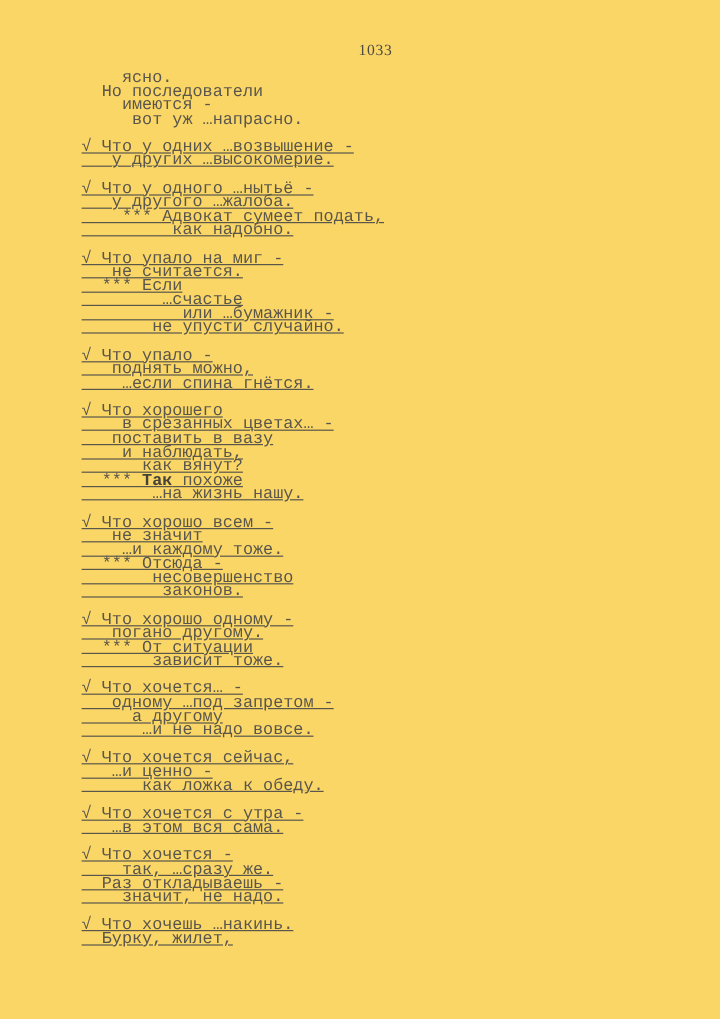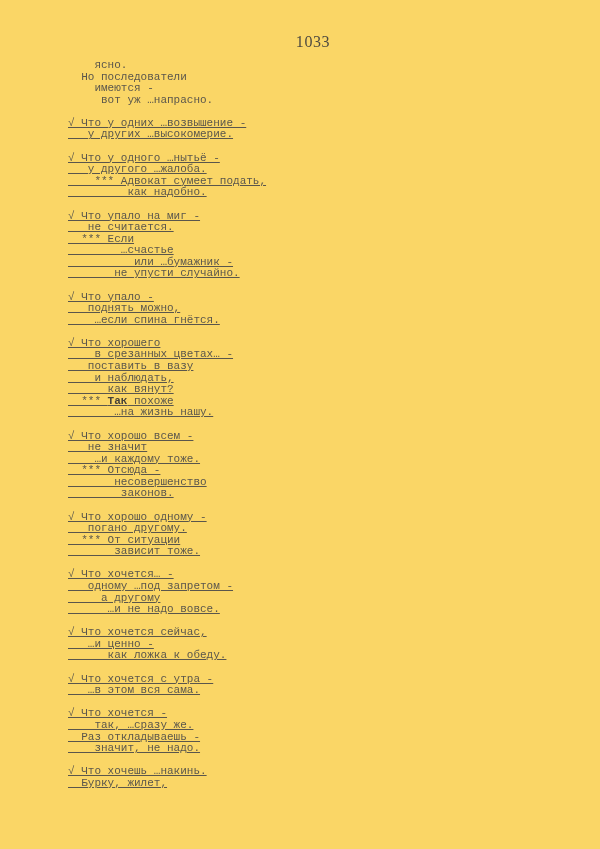--- a/index.html
+++ b/index.html
@@ -22,30 +22,30 @@
     position: absolute;
     top: 33px;
     left: 0;
     width: 100%;
     text-align: center;
   }
   .page-number {
     display: inline-block;
     transform: translateX(13px);
     font-family: "Liberation Serif", "DejaVu Serif", serif;
-    font-size: 16px;
+    font-size: 13px;
     letter-spacing: 0.6px;
     color: #4E4A40;
   }
   .poem {
     position: absolute;
     left: 68px;
     top: 60px;
     font-family: "Liberation Mono", "DejaVu Sans Mono", monospace;
-    font-size: 11px;
+    font-size: 14px;
     line-height: 11.58px;
     color: #5A564C;
     white-space: pre;
     letter-spacing: 0;
   }
   .stanza + .stanza {
     margin-top: 11.58px;
     text-decoration: underline;
   }
   .line {

